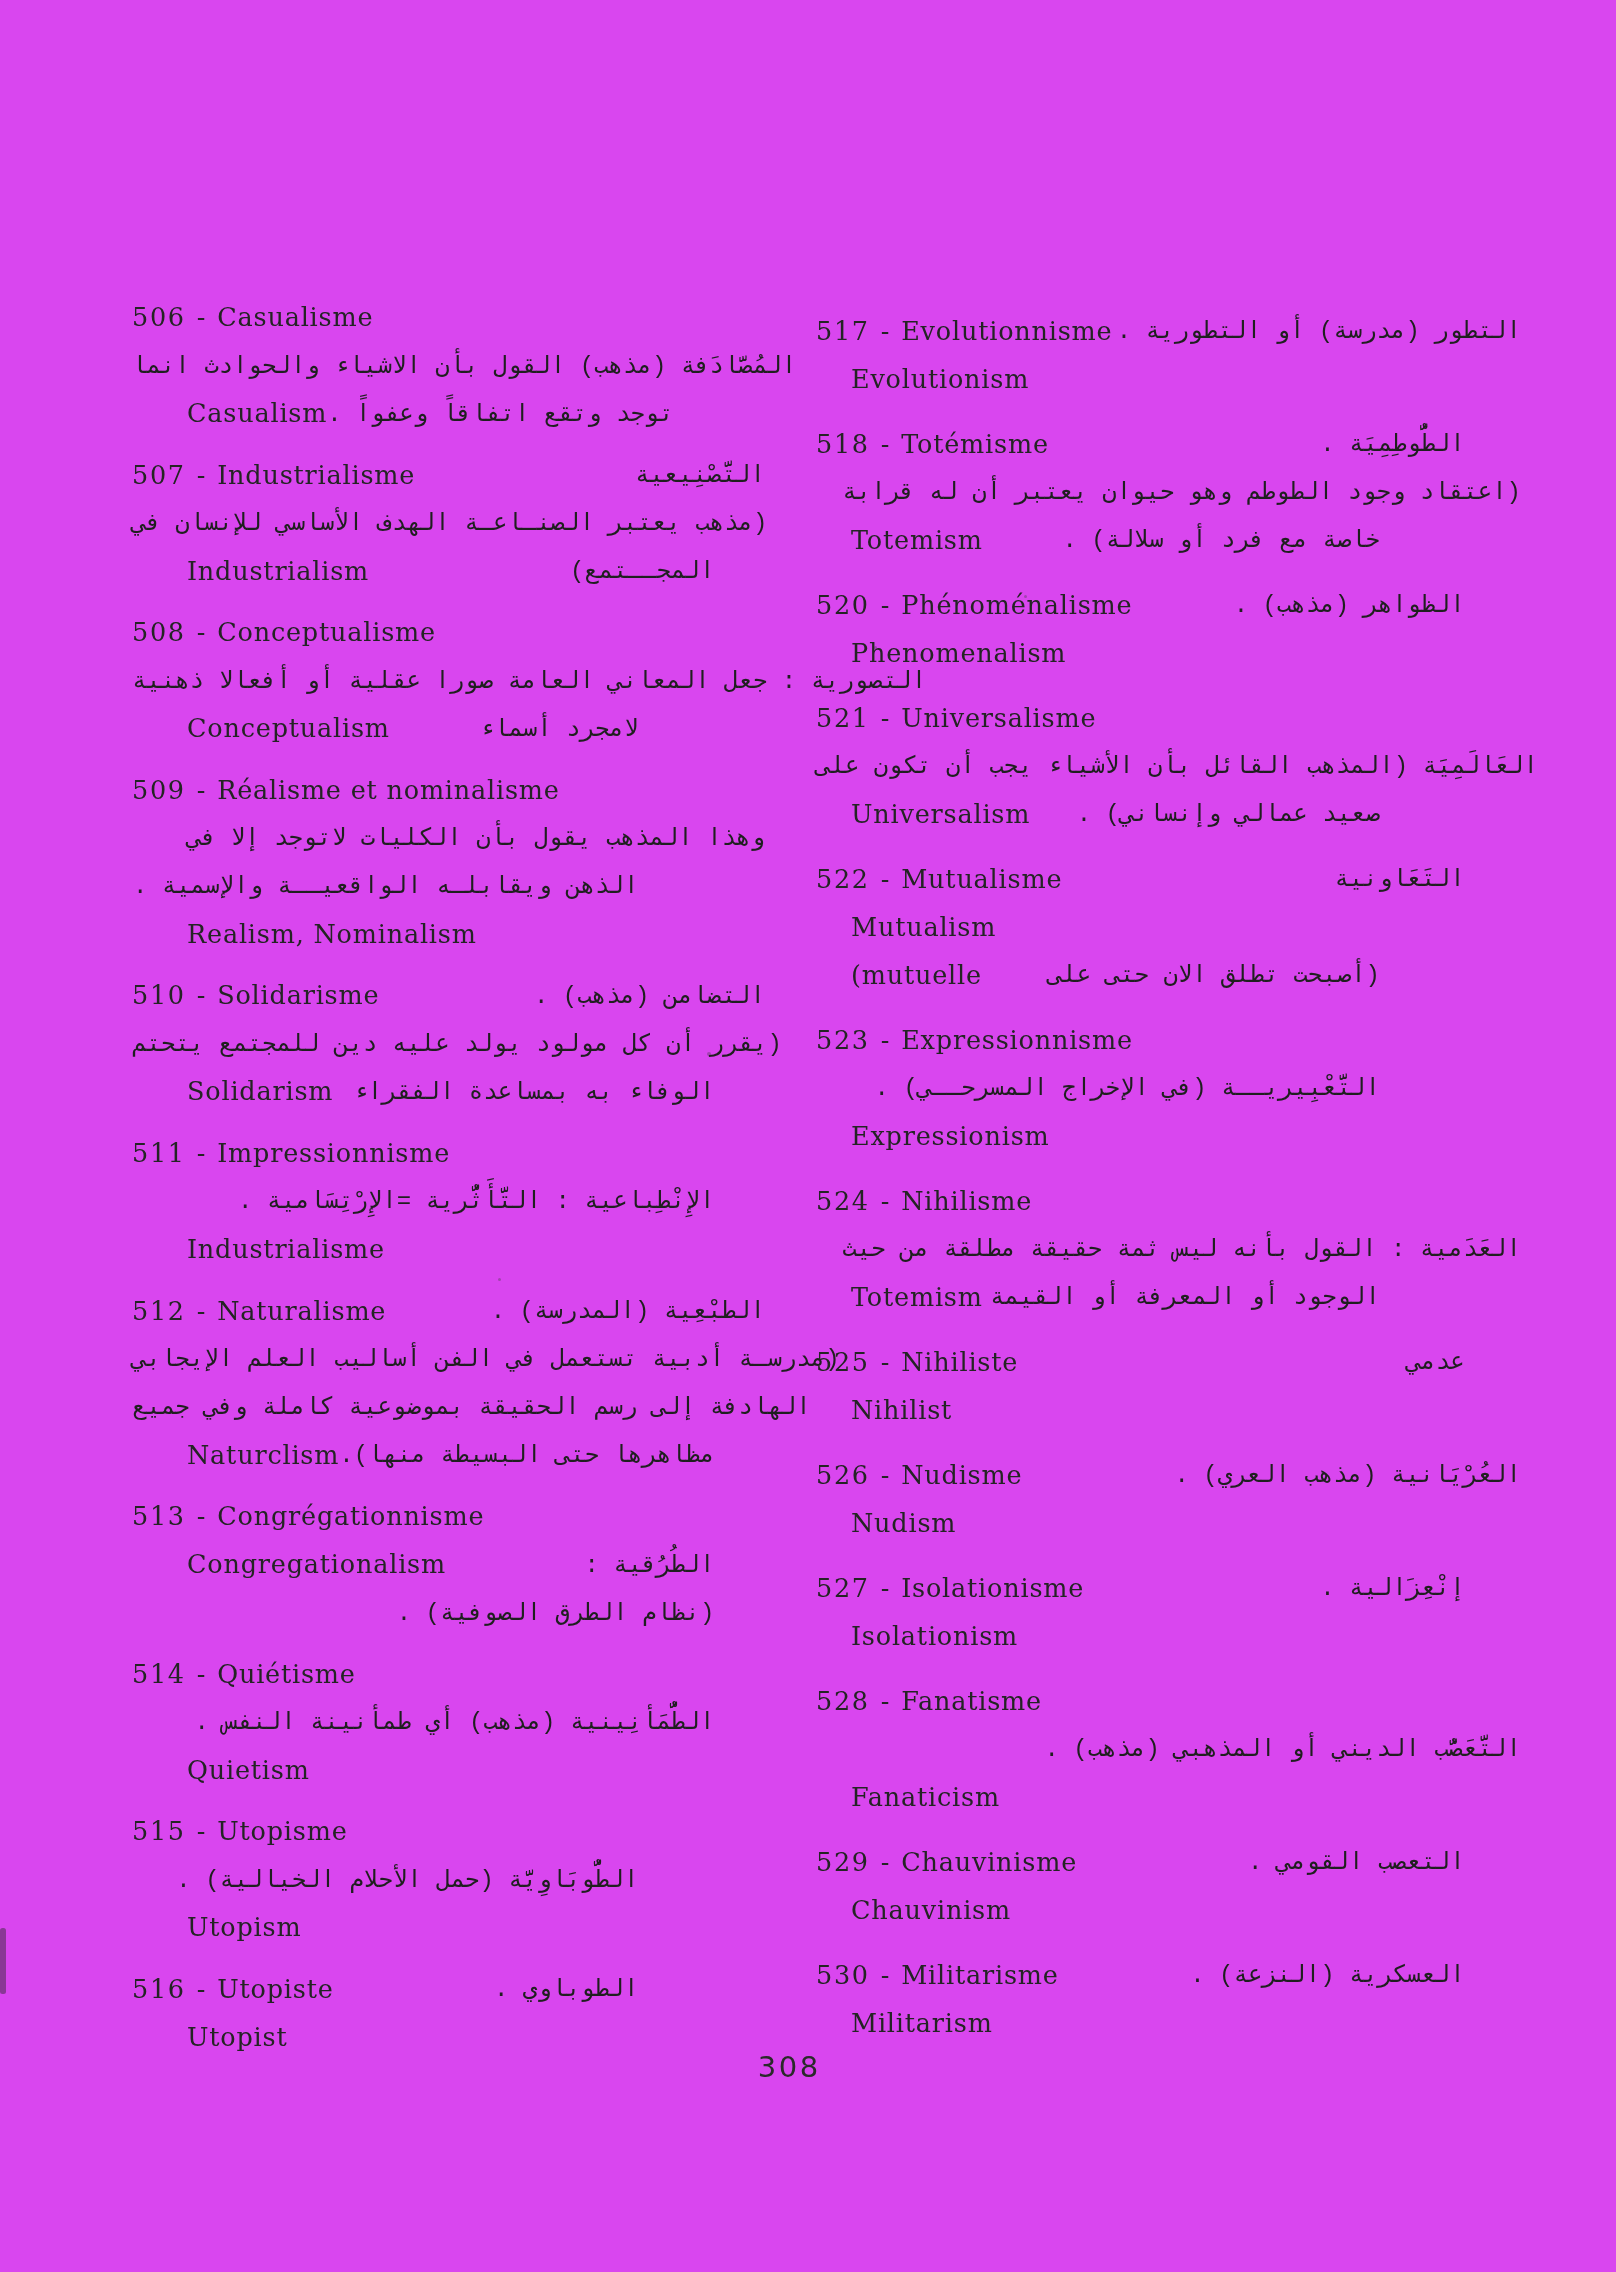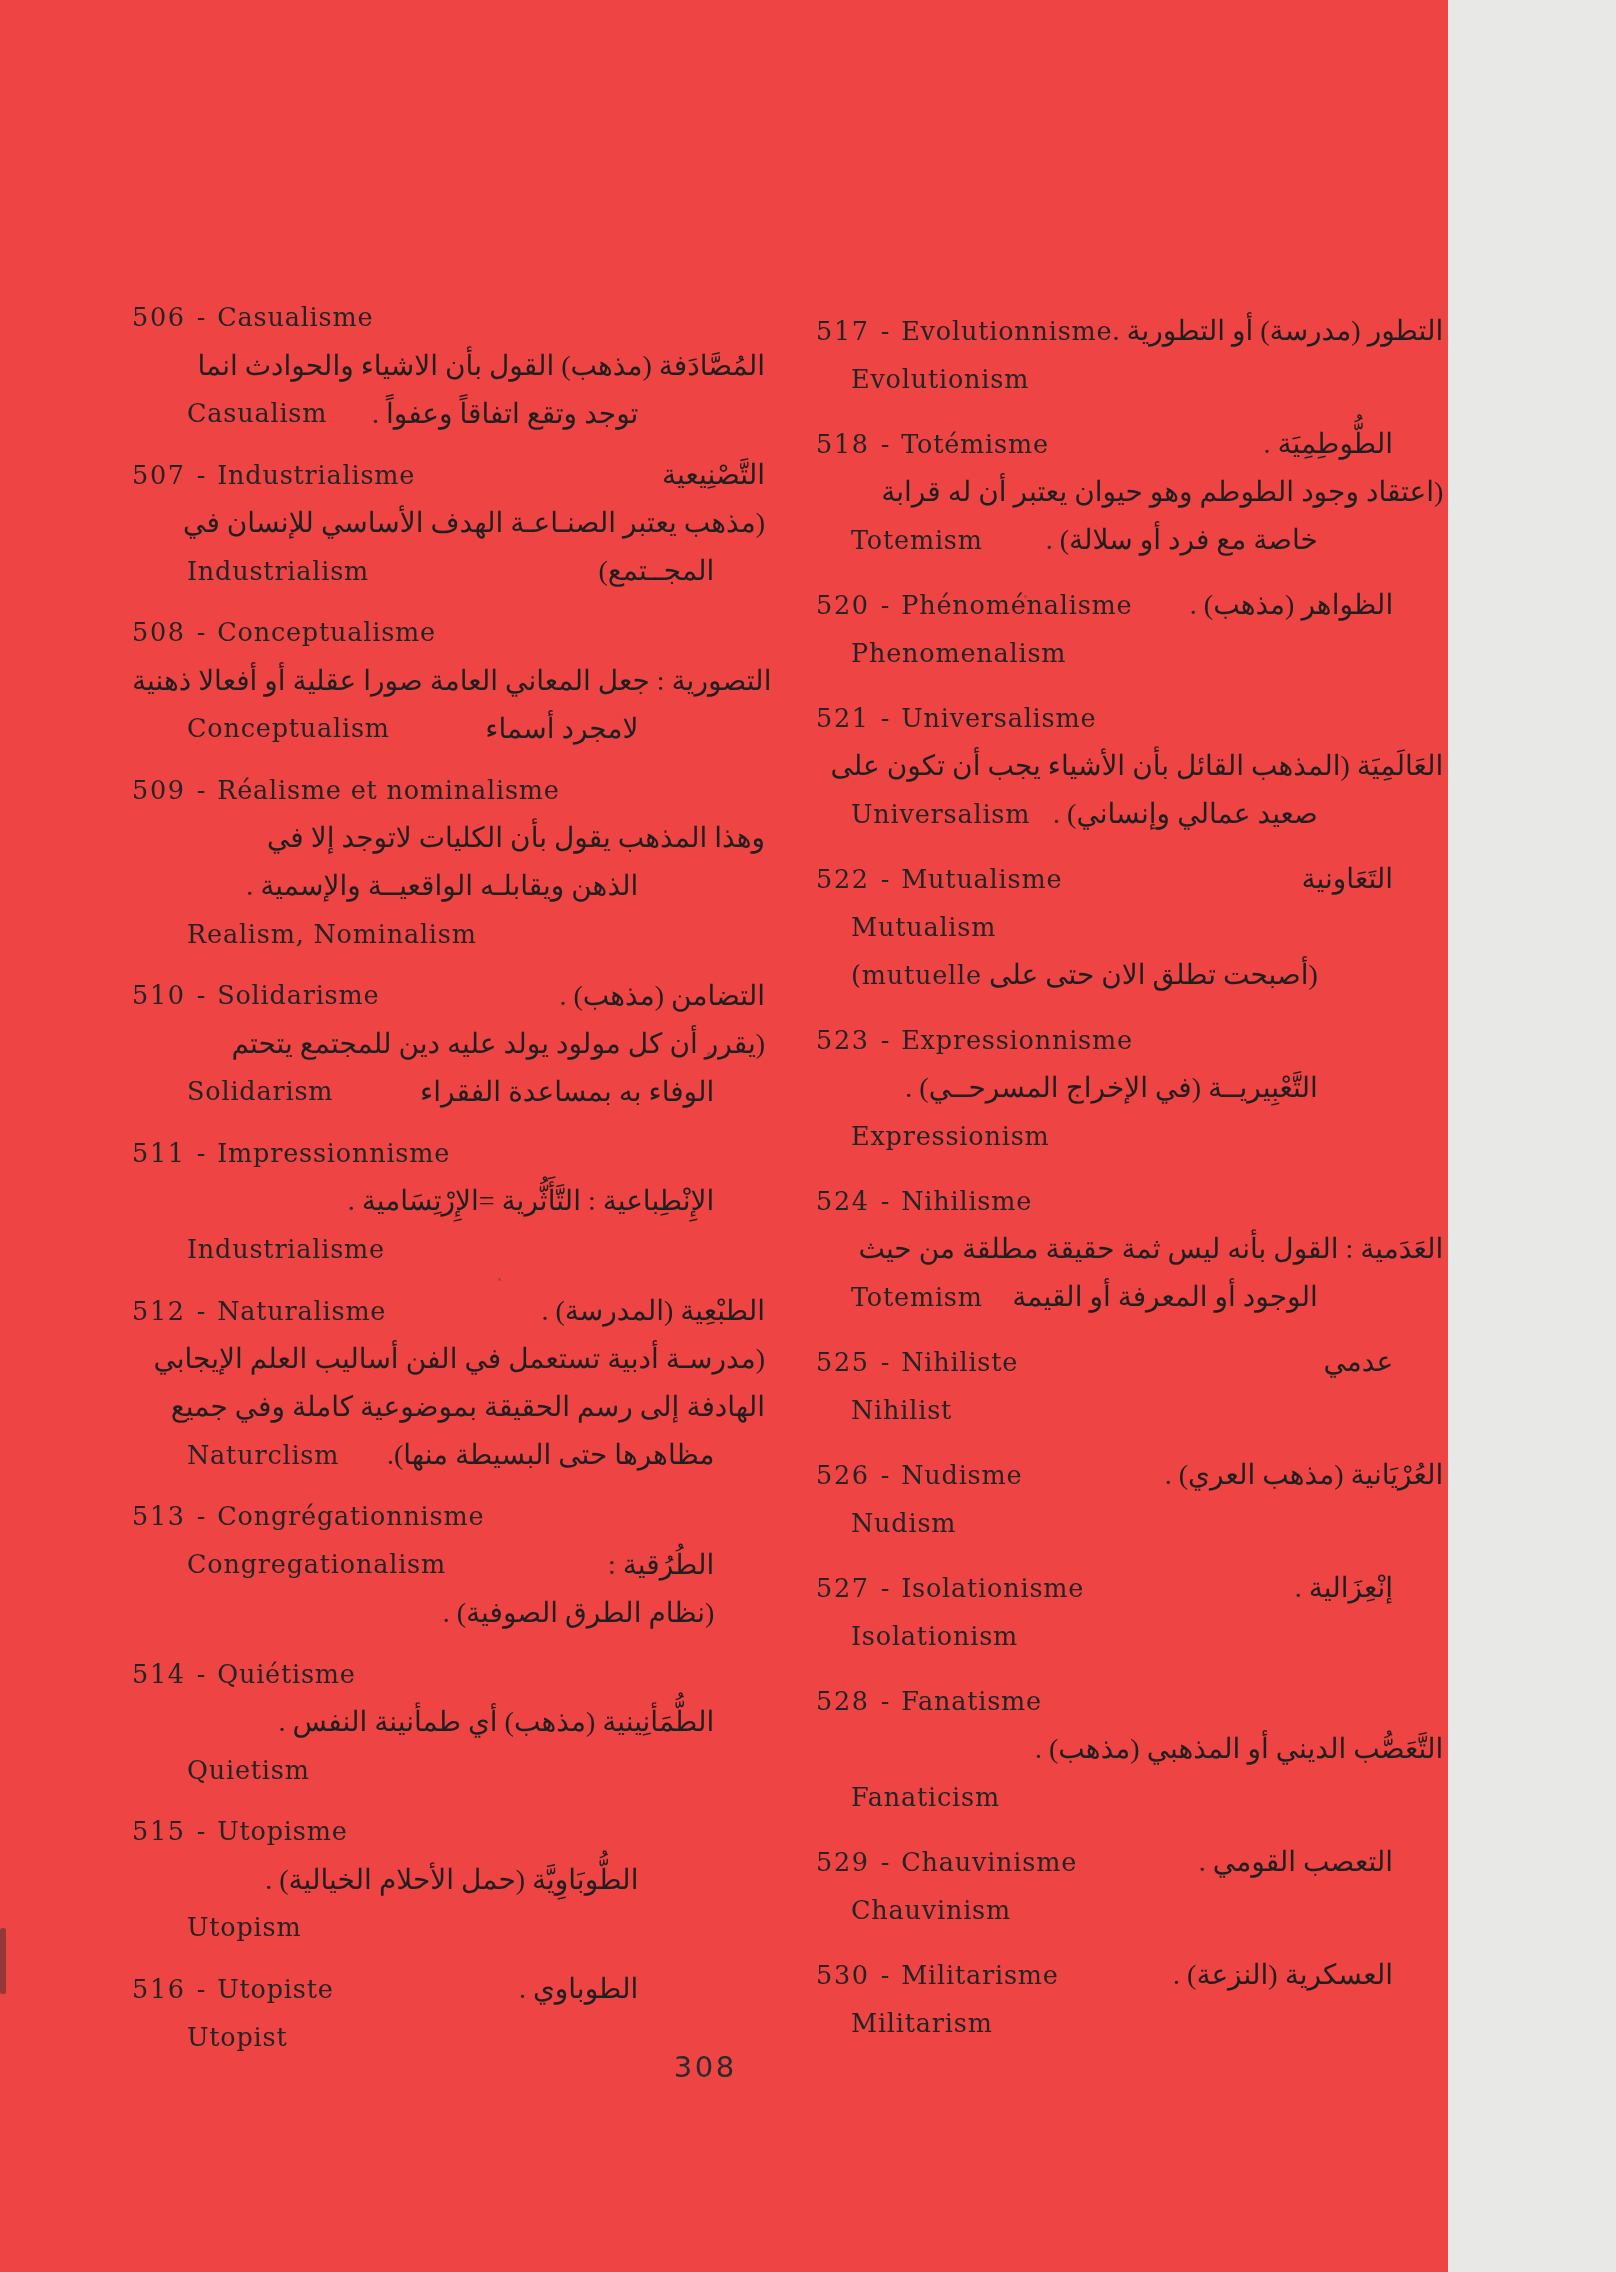--- a/index.html
+++ b/index.html
@@ -1,20 +1,20 @@
 <!DOCTYPE html>
 <html style="font-size:13.6px"><head>
 <meta charset="utf-8">
 <style>
   * { margin:0; padding:0; box-sizing:border-box; }
   html,body { background:#e8e8e6; }
   .page {
     position:relative;
-    width:1448px; height:2273px;
-    background:#ef4444;
+    width:1616px; height:2273px;
+    background:#d946ef;
     color:#222;
     overflow:hidden;
     font-family:"DejaVu Serif", serif;
   }
   .columns {
     position:absolute;
     top:293px; left:132px; right:95px;
     display:flex;
     gap:51px;
   }
@@ -39,22 +39,22 @@
     letter-spacing:0.8px;
     color:#242424;
   }
   .head .num { letter-spacing:1.7px; }
   .head .dash { margin:0 11px; }
   .en { margin-left:55px; }
   .col-right .en { margin-left:35px; }
 
   .arabic {
     direction:rtl;
-    font-family:Liberation Serif, serif;
-    font-size:28px;
+    font-family:Liberation Mono, monospace;
+    font-size:24px;
     color:#1f1f1f;
     margin-left:auto; 
   }
   .arabic.in1 { margin-right:8%; }
   .arabic.in2 { margin-right:20%; }
 
   .footer {
     position:absolute;
     top:2050px; left:0; width:100%;
     text-align:center;

